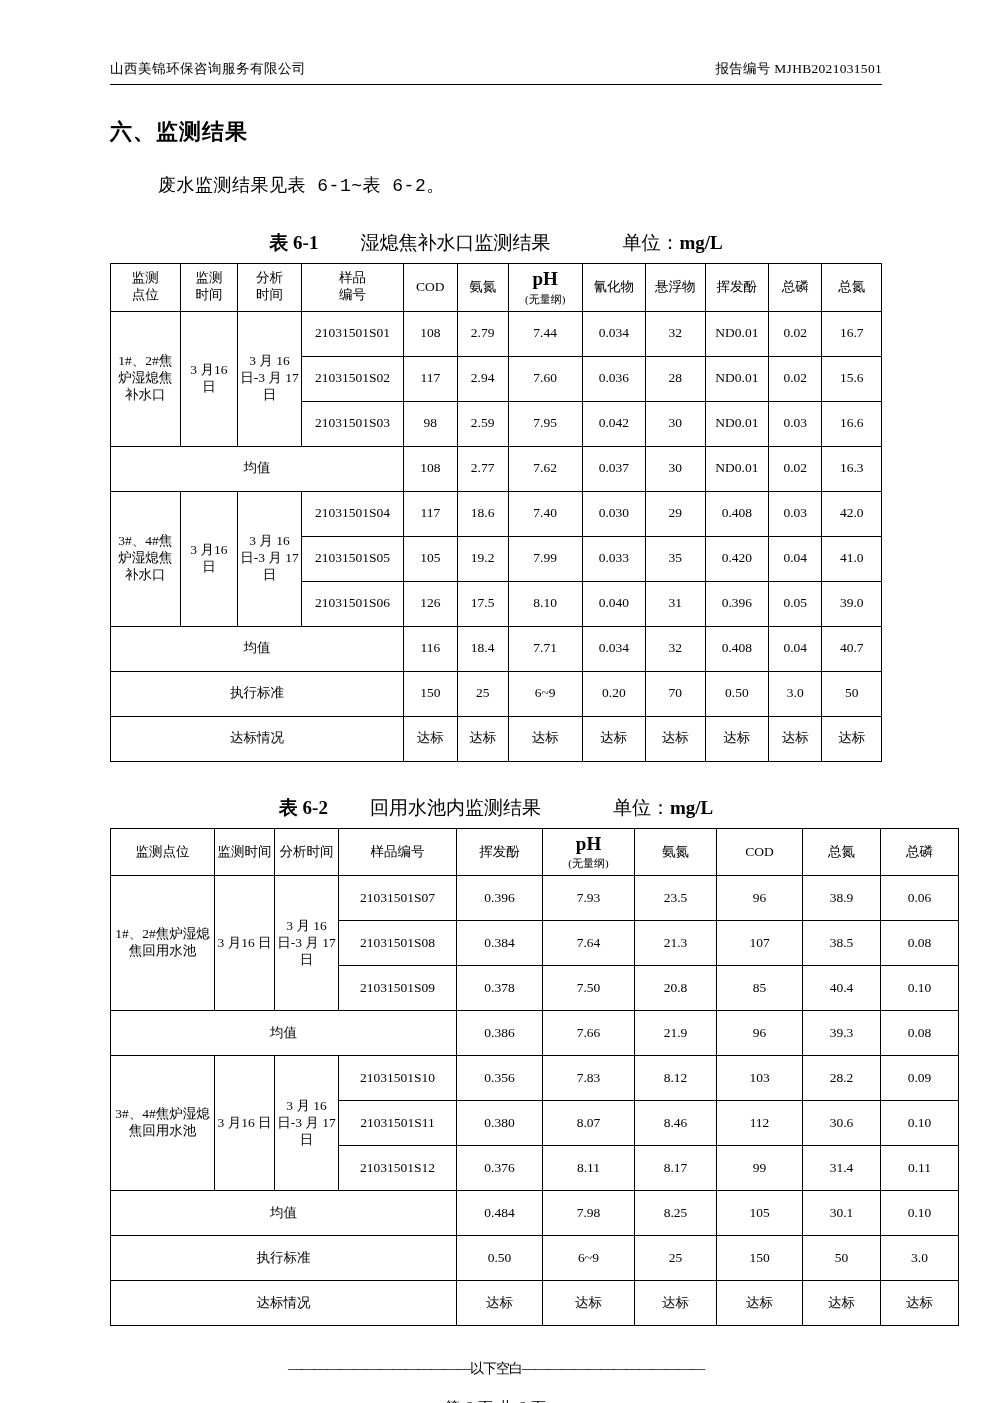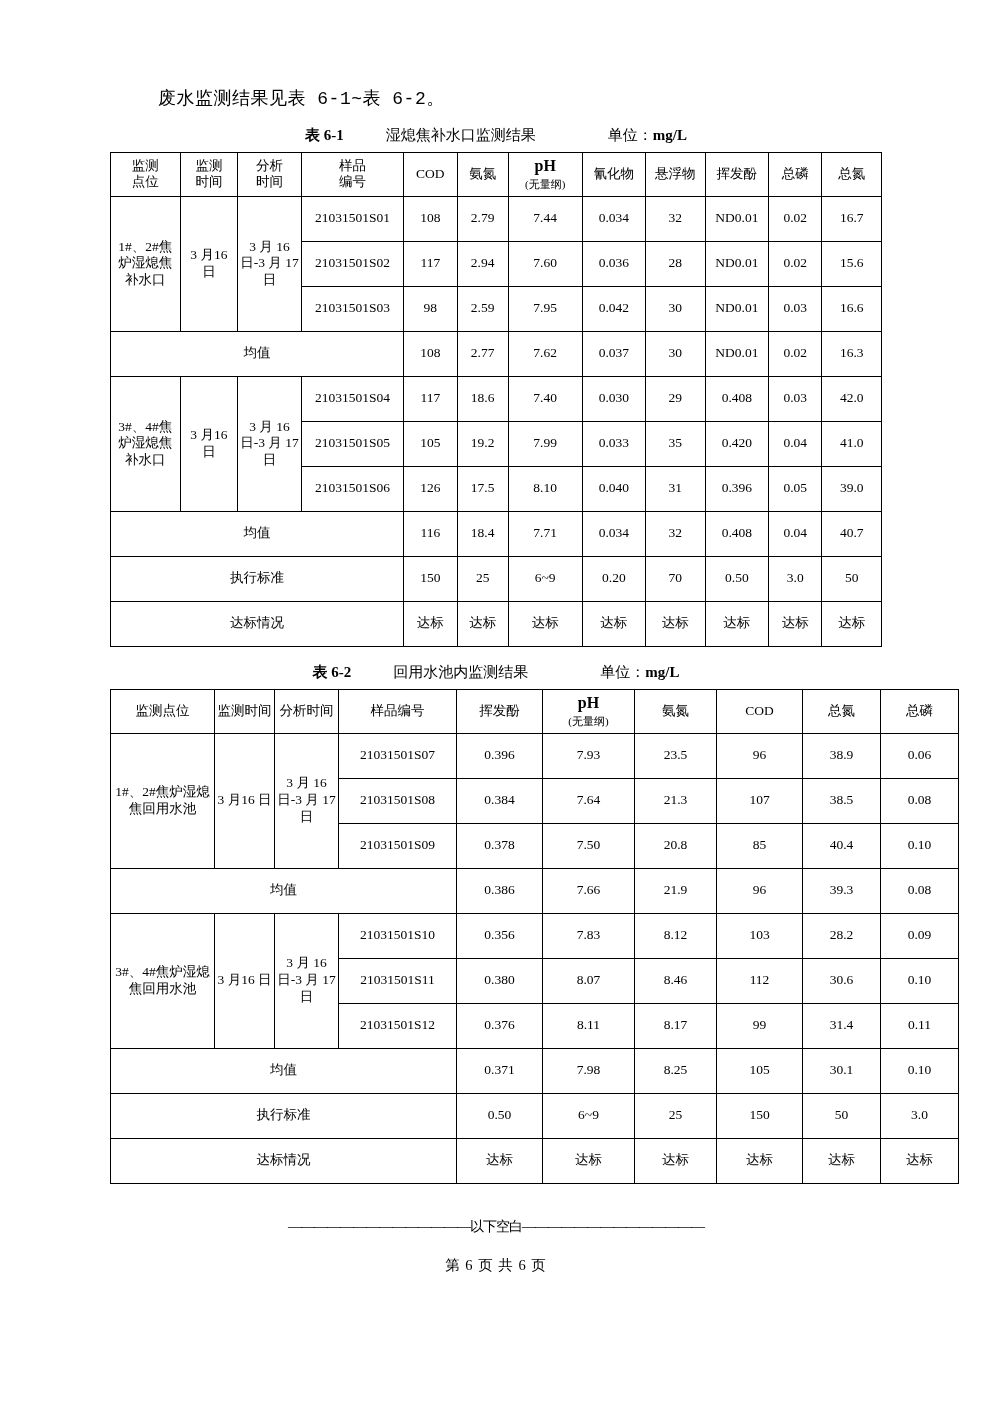--- a/index.html
+++ b/index.html
@@ -45,22 +45,22 @@
   }
   .intro-line {
     font-size: 18px;
     margin-top: 26px;
     margin-left: 48px;
     letter-spacing: 0.5px;
     font-family: Liberation Mono, monospace;
   }
   
   .table-caption {
-    margin-top: 16px;
-    font-size: 15px;
+    margin-top: 33px;
+    font-size: 19px;
     display: flex;
     justify-content: center;
     align-items: baseline;
     text-align: center;
   }
   .table-caption .cap-no {
     font-weight: bold;
     margin-right: 42px;
   }
   .table-caption .cap-title {
@@ -86,21 +86,21 @@
     font-size: 13.5px;
     padding: 3px 2px;
     line-height: 1.25;
     word-break: break-all;
   }
   table.data th {
     font-weight: normal;
   }
   .bold { font-weight: bold; }
   .ph-head { line-height: 1.15; }
-  .ph-head .ph-main { font-weight: bold; font-size: 16px; }
+  .ph-head .ph-main { font-weight: bold; font-size: 19px; }
   .ph-head .ph-sub { font-size: 11px; }
   .rowhead {
     font-size: 13px;
     line-height: 1.35;
     padding: 4px 3px;
   }
   .tall td { height: 38px; }
   .t1 .c0 { width: 68px; }
   .t1 .c1 { width: 56px; }
   .t1 .c2 { width: 62px; }
@@ -137,21 +137,26 @@
     text-align: center;
     font-size: 14.5px;
     letter-spacing: 1px;
   }
 </style>
 </head>
 <body>
 
 <div class="page">
 
-
+  <div class="doc-header">
+    <div class="left">山西美锦环保咨询服务有限公司</div>
+    <div class="right">报告编号 MJHB2021031501</div>
+  </div>
+
+  <div class="section-title">六、监测结果</div>
 
   <div class="intro-line">废水监测结果见表 6-1~表 6-2。</div>
 
   <div class="table-caption">
     <span class="cap-no">表 6-1</span>
     <span class="cap-title">湿熄焦补水口监测结果</span>
     <span class="cap-unit-label">单位：</span>
     <span class="cap-unit">mg/L</span>
   </div>
 
@@ -415,21 +420,21 @@
         <td>21031501S12</td>
         <td>0.376</td>
         <td>8.11</td>
         <td>8.17</td>
         <td>99</td>
         <td>31.4</td>
         <td>0.11</td>
       </tr>
       <tr class="tall">
         <td colspan="4">均值</td>
-        <td>0.371</td>
+        <td>0.484</td>
         <td>7.98</td>
         <td>8.25</td>
         <td>105</td>
         <td>30.1</td>
         <td>0.10</td>
       </tr>
       <tr class="tall">
         <td colspan="4">执行标准</td>
         <td>0.50</td>
         <td>6~9</td>

